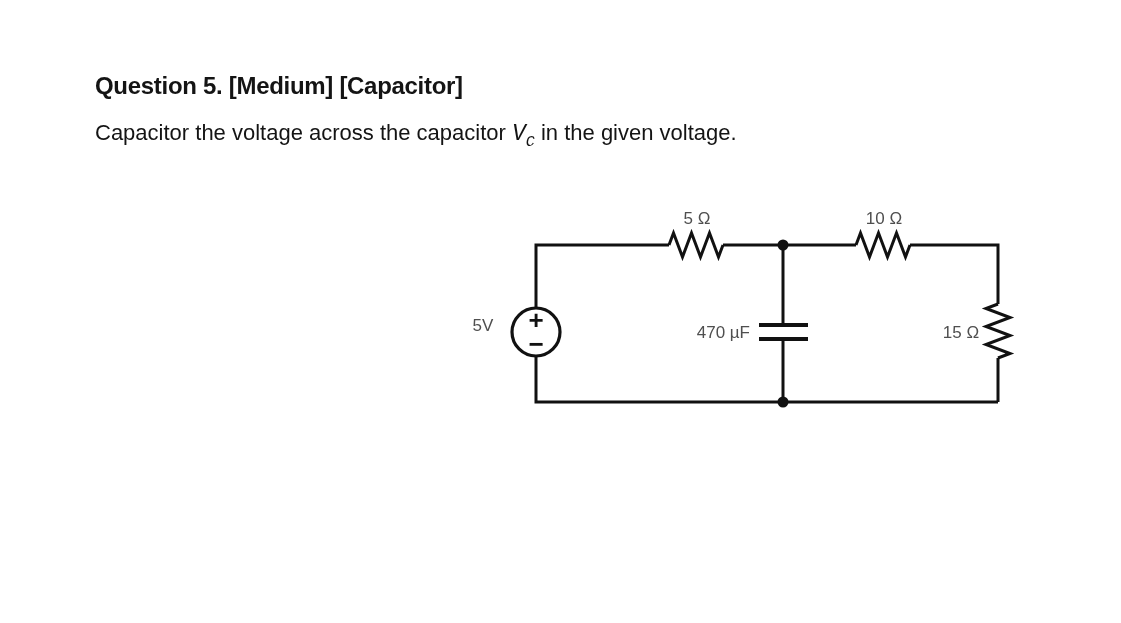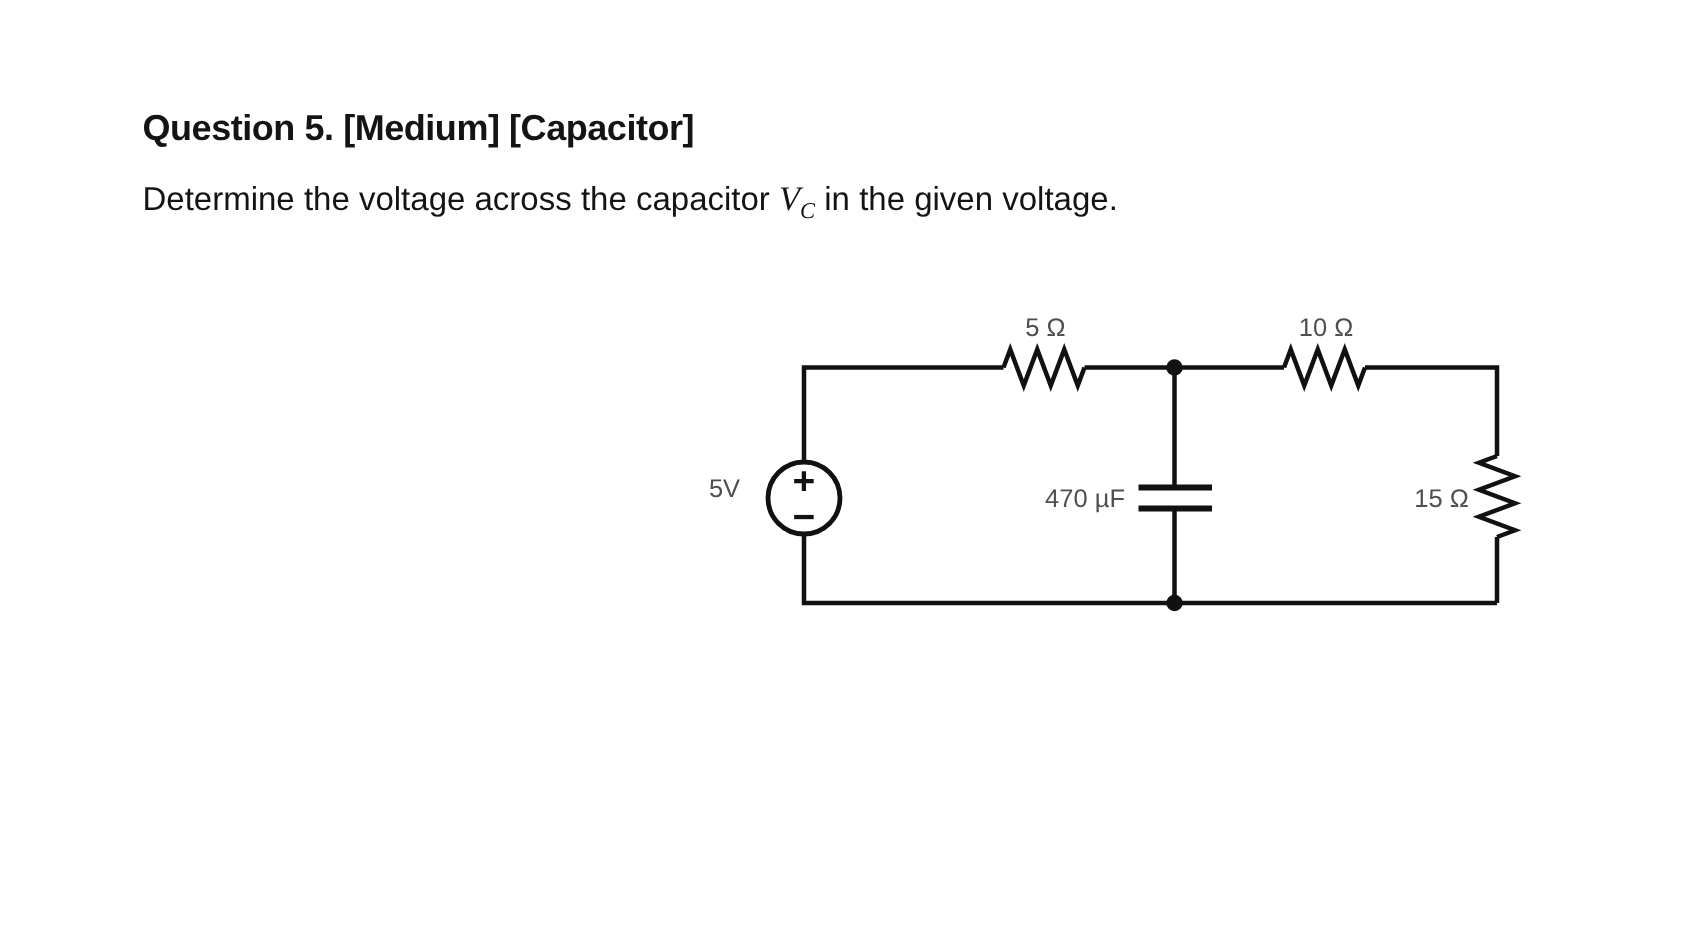--- a/index.html
+++ b/index.html
@@ -33,21 +33,21 @@
     position: absolute;
     left: 95px;
     top: 120px;
     margin: 0;
     font-size: 22px;
     font-weight: normal;
     color: #141414;
     white-space: nowrap;
   }
   .math {
-    font-family: Liberation Serif, serif;
+    font-family: Liberation Mono, monospace;
     font-style: italic;
     font-size: 23px;
   }
   .math sub {
     font-size: 15px;
     font-style: italic;
     line-height: 0;
   }
   .circuit-svg {
     position: absolute;
@@ -94,21 +94,21 @@
     fill: #111111;
   }
 </style>
 </head>
 <body>
 
 <main class="page">
 
   <h1 class="question-heading">Question 5. [Medium] [Capacitor]</h1>
 
-  <p class="question-text"><span>Determine the voltage across the capacitor </span><span class="math"><span>V</span><sub>C</sub></span><span> in the given voltage.</span></p>
+  <p class="question-text"><span>Capacitor the voltage across the capacitor </span><span class="math"><span>V</span><sub>C</sub></span><span> in the given voltage.</span></p>
 
   <svg class="circuit-svg" viewBox="440 190 640 240" xmlns="http://www.w3.org/2000/svg">
 
     <path class="wire" d="M536 308 L536 245 L669 245"></path>
     <path class="wire" d="M723 245 L856 245"></path>
     <path class="wire" d="M910 245 L998 245 L998 304"></path>
     <path class="wire" d="M998 358 L998 402"></path>
     <path class="wire" d="M998 402 L536 402 L536 356"></path>
     <path class="wire" d="M783 245 L783 325"></path>
     <path class="wire" d="M783 339 L783 402"></path>

